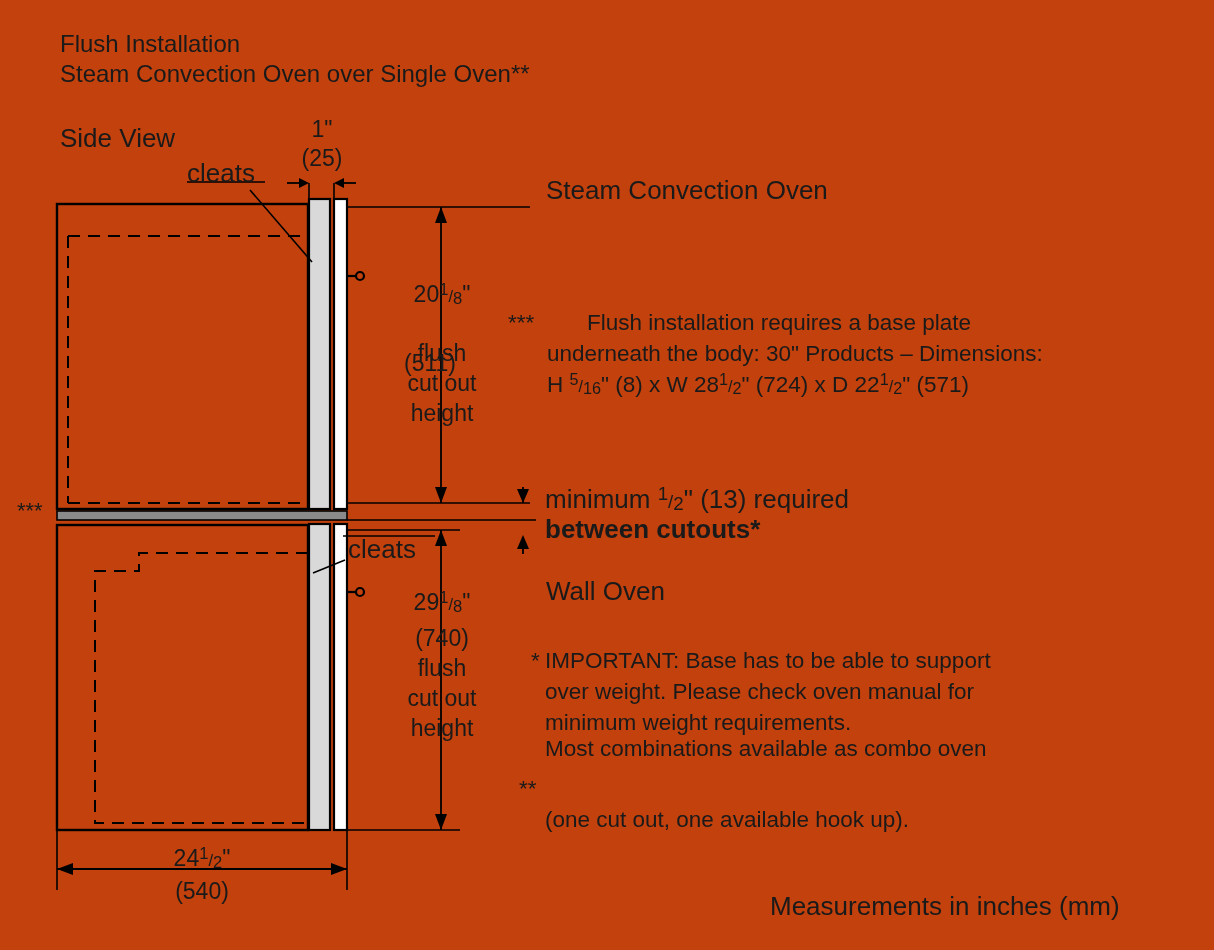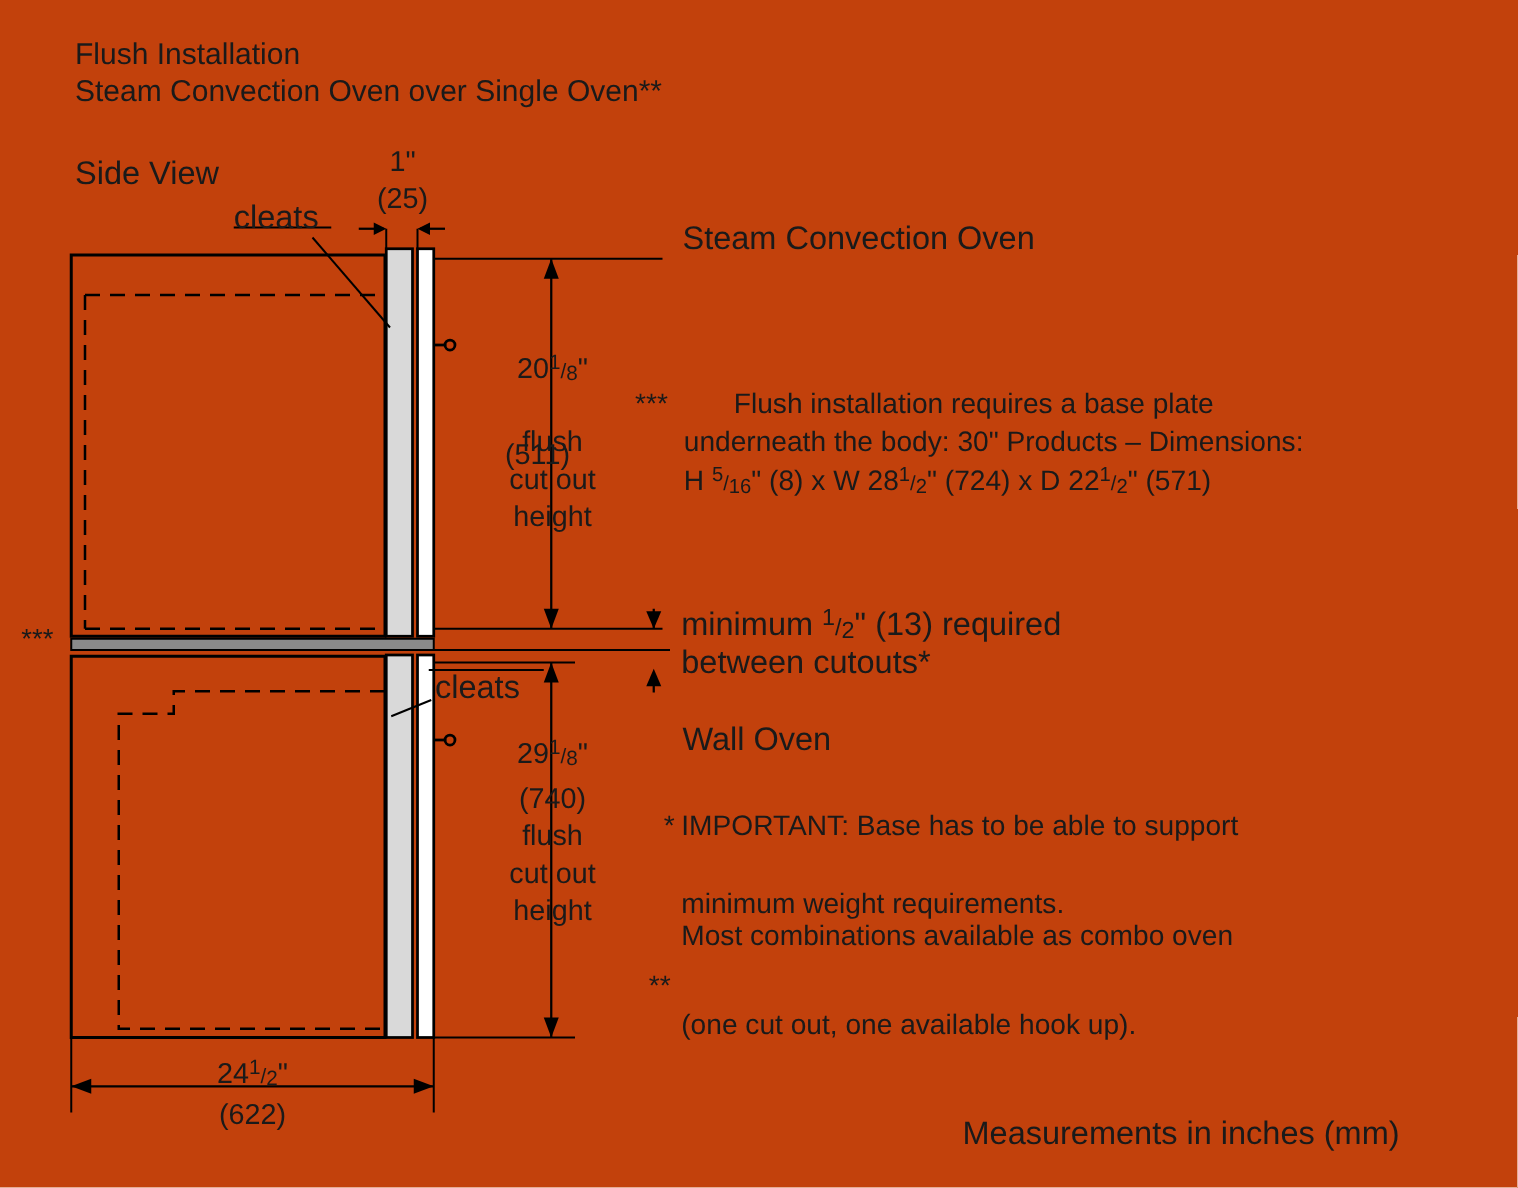--- a/index.html
+++ b/index.html
@@ -149,38 +149,39 @@
   <div class="txt t-dim center" style="left:380px; top:400px; width:124px;">height</div>
 
   <div class="txt t-note" style="left:508px; top:310px;">***</div>
   <div class="txt t-note" style="left:547px; top:310px;margin-left:40px;">Flush installation requires a base plate</div>
   <div class="txt t-note" style="left:547px; top:341px;">underneath the body: 30" Products – Dimensions:</div>
   <div class="txt t-note" style="left:547px; top:372px;"><span>H </span><span class="frac"><span class="num">5</span>/<span class="den">16</span></span><span>" (8) x W 28</span><span class="frac"><span class="num">1</span>/<span class="den">2</span></span><span>" (724) x D 22</span><span class="frac"><span class="num">1</span>/<span class="den">2</span></span><span>" (571)</span></div>
 
   <div class="txt t-small" style="left:17px; top:498px;">***</div>
 
   <div class="txt t-label" style="left:545px; top:484px;"><span>minimum </span><span class="frac"><span class="num">1</span>/<span class="den">2</span></span><span>"</span><span> (13) required</span></div>
-  <div class="txt t-label" style="left:545px; top:514px;">between cutouts*</div>
+  <div class="txt t-label" style="left:545px; top:514px;font-weight:bold;">between cutouts*</div>
 
   <div class="txt t-label" style="left:348px; top:534px;">cleats</div>
 
   <div class="txt t-label" style="left:546px; top:576px;">Wall Oven</div>
 
   <div class="txt t-dim center" style="left:380px; top:589px; width:124px;"><span>29</span><span class="frac"><span class="num">1</span>/<span class="den">8</span></span><span>"</span></div>
   <div class="txt t-dim center" style="left:380px; top:625px; width:124px;">(740)</div>
   <div class="txt t-dim center" style="left:380px; top:655px; width:124px;">flush</div>
   <div class="txt t-dim center" style="left:380px; top:685px; width:124px;">cut out</div>
   <div class="txt t-dim center" style="left:380px; top:715px; width:124px;">height</div>
 
   <div class="txt t-note" style="left:531px; top:648px;">*</div>
   <div class="txt t-note" style="left:545px; top:648px;">IMPORTANT: Base has to be able to support</div>
+  <div class="txt t-note" style="left:545px; top:679px;">over weight. Please check oven manual for</div>
   <div class="txt t-note" style="left:545px; top:710px;">minimum weight requirements.</div>
 
   <div class="txt t-note" style="left:519px; top:776px;">**</div>
   <div class="txt t-note" style="left:545px; top:736px;">Most combinations available as combo oven</div>
   <div class="txt t-note" style="left:545px; top:807px;">(one cut out, one available hook up).</div>
 
   <div class="txt t-dim center" style="left:140px; top:845px; width:124px;"><span>24</span><span class="frac"><span class="num">1</span>/<span class="den">2</span></span><span>"</span></div>
-  <div class="txt t-dim center" style="left:140px; top:878px; width:124px;">(622)</div>
+  <div class="txt t-dim center" style="left:140px; top:878px; width:124px;">(540)</div>
 
   <div class="txt t-label" style="left:770px; top:891px;">Measurements in inches (mm)</div>
 
 </div>
 
 </body></html>

